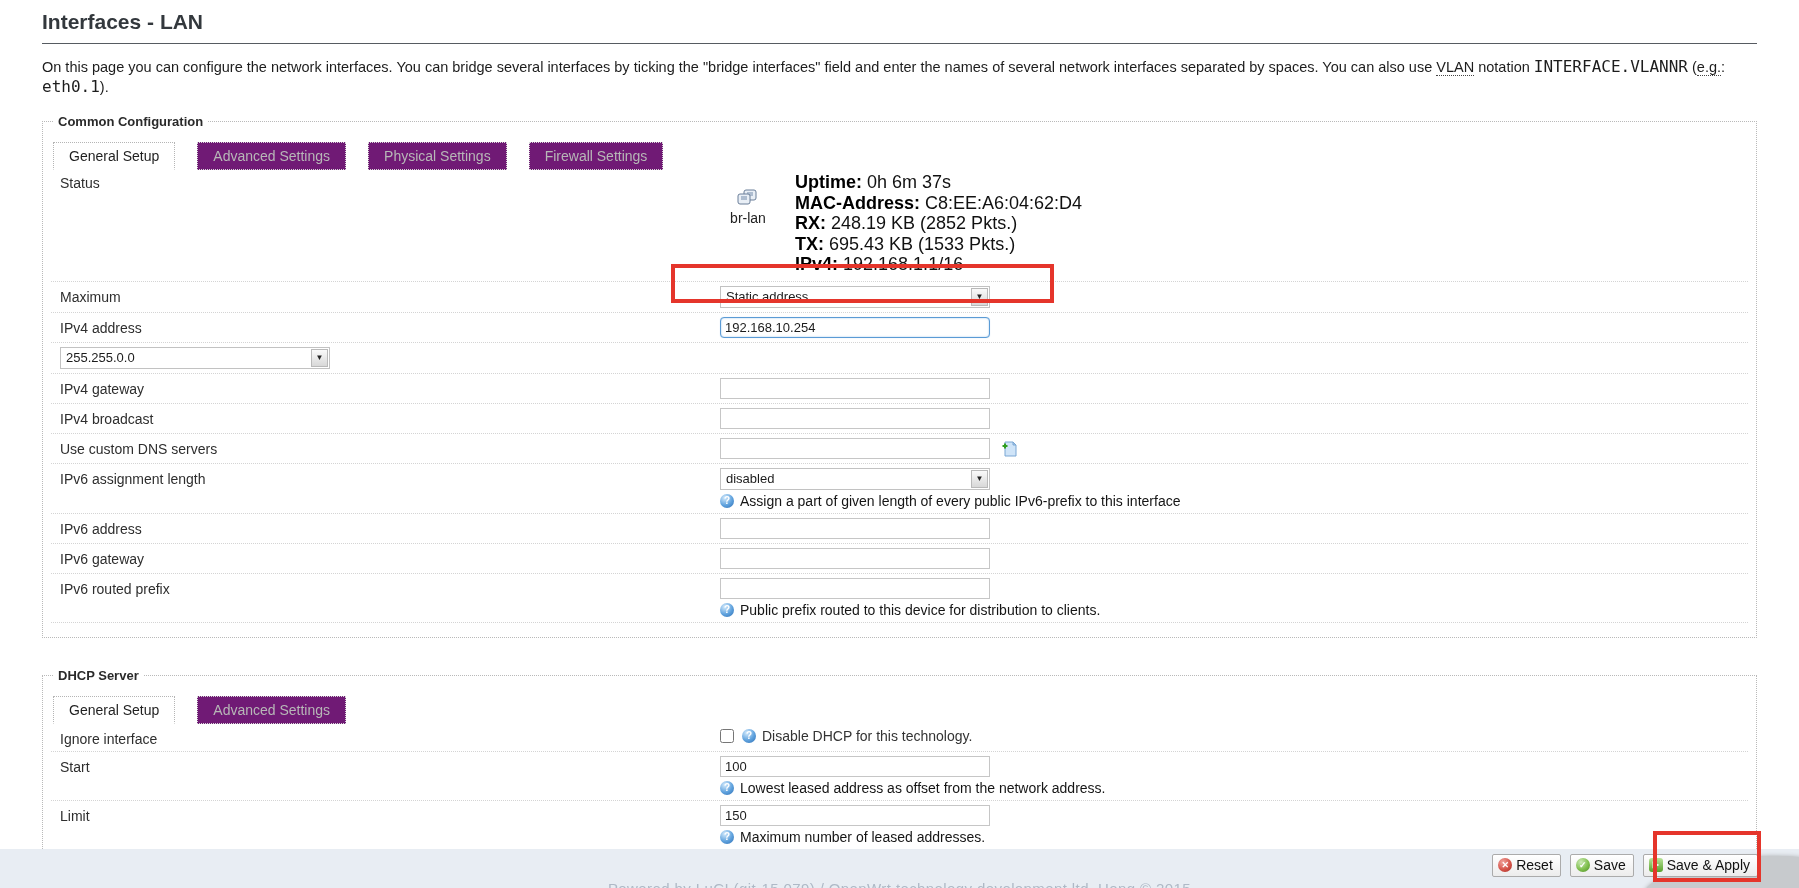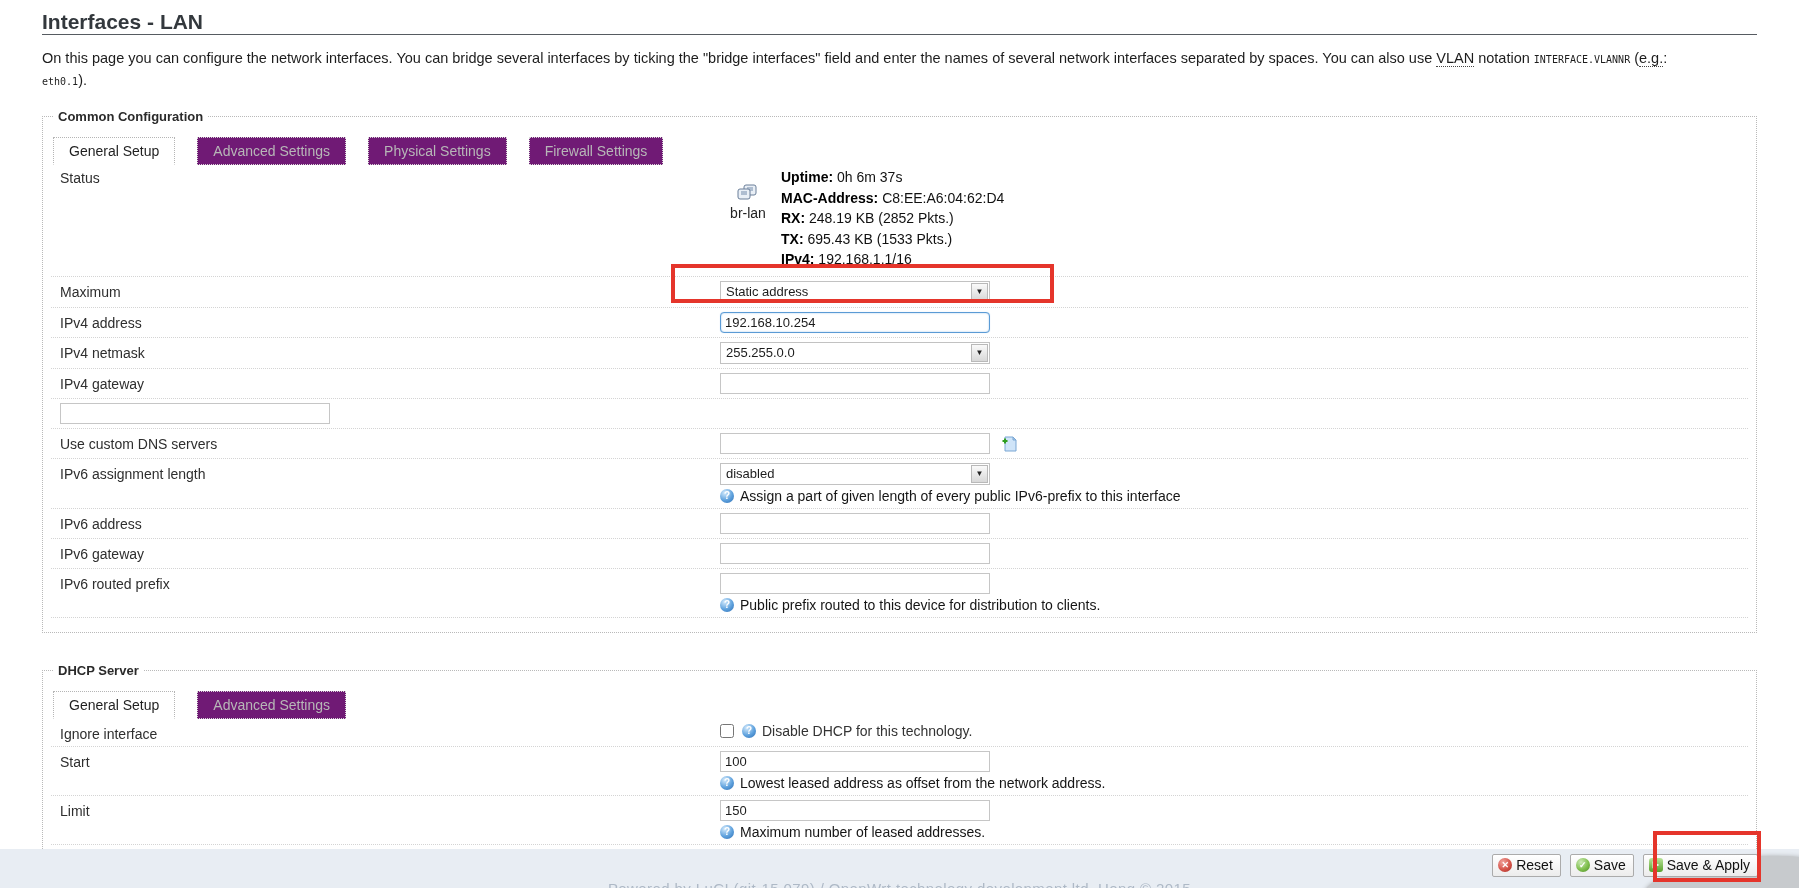--- a/index.html
+++ b/index.html
@@ -5,24 +5,24 @@
   * { box-sizing: border-box; }
   html,body { margin:0; padding:0; }
   body {
     width:1799px; height:888px; position:relative; overflow:hidden;
     background:#ffffff; color:#333;
     font-family:"Liberation Sans","DejaVu Sans",sans-serif; font-size:14px;
   }
   .page { padding:6px 42px 0 42px; position:relative; }
 
   
-  .page-title { font-size:21px; font-weight:bold; color:#33383d; margin:4px 0 0 0; padding-bottom:0; border-bottom:1px solid #565b61; }
+  .page-title { font-size:21px; font-weight:bold; color:#33383d; margin:4px 0 0 0; padding-bottom:9px; border-bottom:1px solid #565b61; }
   .desc { margin-top:13px; line-height:20px; font-size:14.5px; color:#1d1d1d; }
   .desc abbr { border-bottom:1px dotted #444; }
-  .mono { font-family:"DejaVu Sans Mono","Liberation Mono",monospace; font-size:10px; }
+  .mono { font-family:"DejaVu Sans Mono","Liberation Mono",monospace; font-size:16px; }
 
   
   fieldset.cbi-section { border:1px dotted #b9b9b9; margin:17px 0 0 0; padding:4px 8px 14px 8px; }
   fieldset.cbi-section legend { font-size:13px; font-weight:bold; color:#2a2a2a; padding:0 5px; margin-left:2px; }
   .dhcp-section { margin-top:30px !important; }
 
   
   .tabs { display:flex; gap:22px; margin:9px 0 0 2px; }
   .tab { padding:5px 15px 5px 15px; font-size:14px; cursor:pointer; }
   .tab.active { background:#fff; border:1px dotted #b5b5b5; border-bottom:1px solid #fff; color:#1f1f1f; }
@@ -30,21 +30,21 @@
 
   
   .cbi-value { display:flex; align-items:flex-start; border-bottom:1px dotted #d4d4d4; padding:4px 0 4px 9px; }
   .cbi-title { flex:0 0 660px; font-size:14px; color:#2e2e2e; padding-top:3px; }
   .cbi-field { flex:1; }
   .status-row { padding-top:2px; padding-bottom:6px; }
 
   
   .status-wrap { display:flex; align-items:flex-start; }
   .status-dev { width:56px; text-align:center; padding-top:17px; font-size:14px; color:#222; }
-  .status-info { margin-left:5px; line-height:20.5px; font-size:14px; color:#111; }
+  .status-info { margin-left:19px; line-height:20.5px; font-size:18px; color:#111; }
   .status-info b { color:#000; }
 
   
   input.text {
     width:270px; height:21px; border:1px solid #c6c6c6; background:#fff;
     font-family:"Liberation Sans",sans-serif; font-size:13px; color:#1c1c1c; padding:1px 4px;
   }
   input.text.focused { border:1px solid #5b9bd5; box-shadow:0 0 2px #9cc6ec inset, 0 0 1px #bcd8f1; border-radius:4px; }
   .fake-select {
     width:270px; height:22px; border:1px solid #c2c2c2; background:#fff; position:relative;
@@ -158,39 +158,39 @@
     </div>
 
     <div class="cbi-value">
       <div class="cbi-title">IPv4 address</div>
       <div class="cbi-field">
         <input class="text focused" type="text" value="192.168.10.254" style="">
       </div>
     </div>
 
     <div class="cbi-value">
-      <div class="cbi-title">IPv4 netmask</div>
       <div class="cbi-field">
         <div class="fake-select">
           <span>255.255.0.0</span>
           <span class="arrow-btn">
               <span class="arrow-glyph">▼</span>
             </span>
         </div>
       </div>
     </div>
 
     <div class="cbi-value">
       <div class="cbi-title">IPv4 gateway</div>
       <div class="cbi-field">
         <input class="text" type="text" style="">
       </div>
     </div>
 
     <div class="cbi-value">
+      <div class="cbi-title">IPv4 broadcast</div>
       <div class="cbi-field">
         <input class="text" type="text" style="">
       </div>
     </div>
 
     <div class="cbi-value">
       <div class="cbi-title">Use custom DNS servers</div>
       <div class="cbi-field">
         <span class="inline-row">
           <input class="text" type="text" style="">

